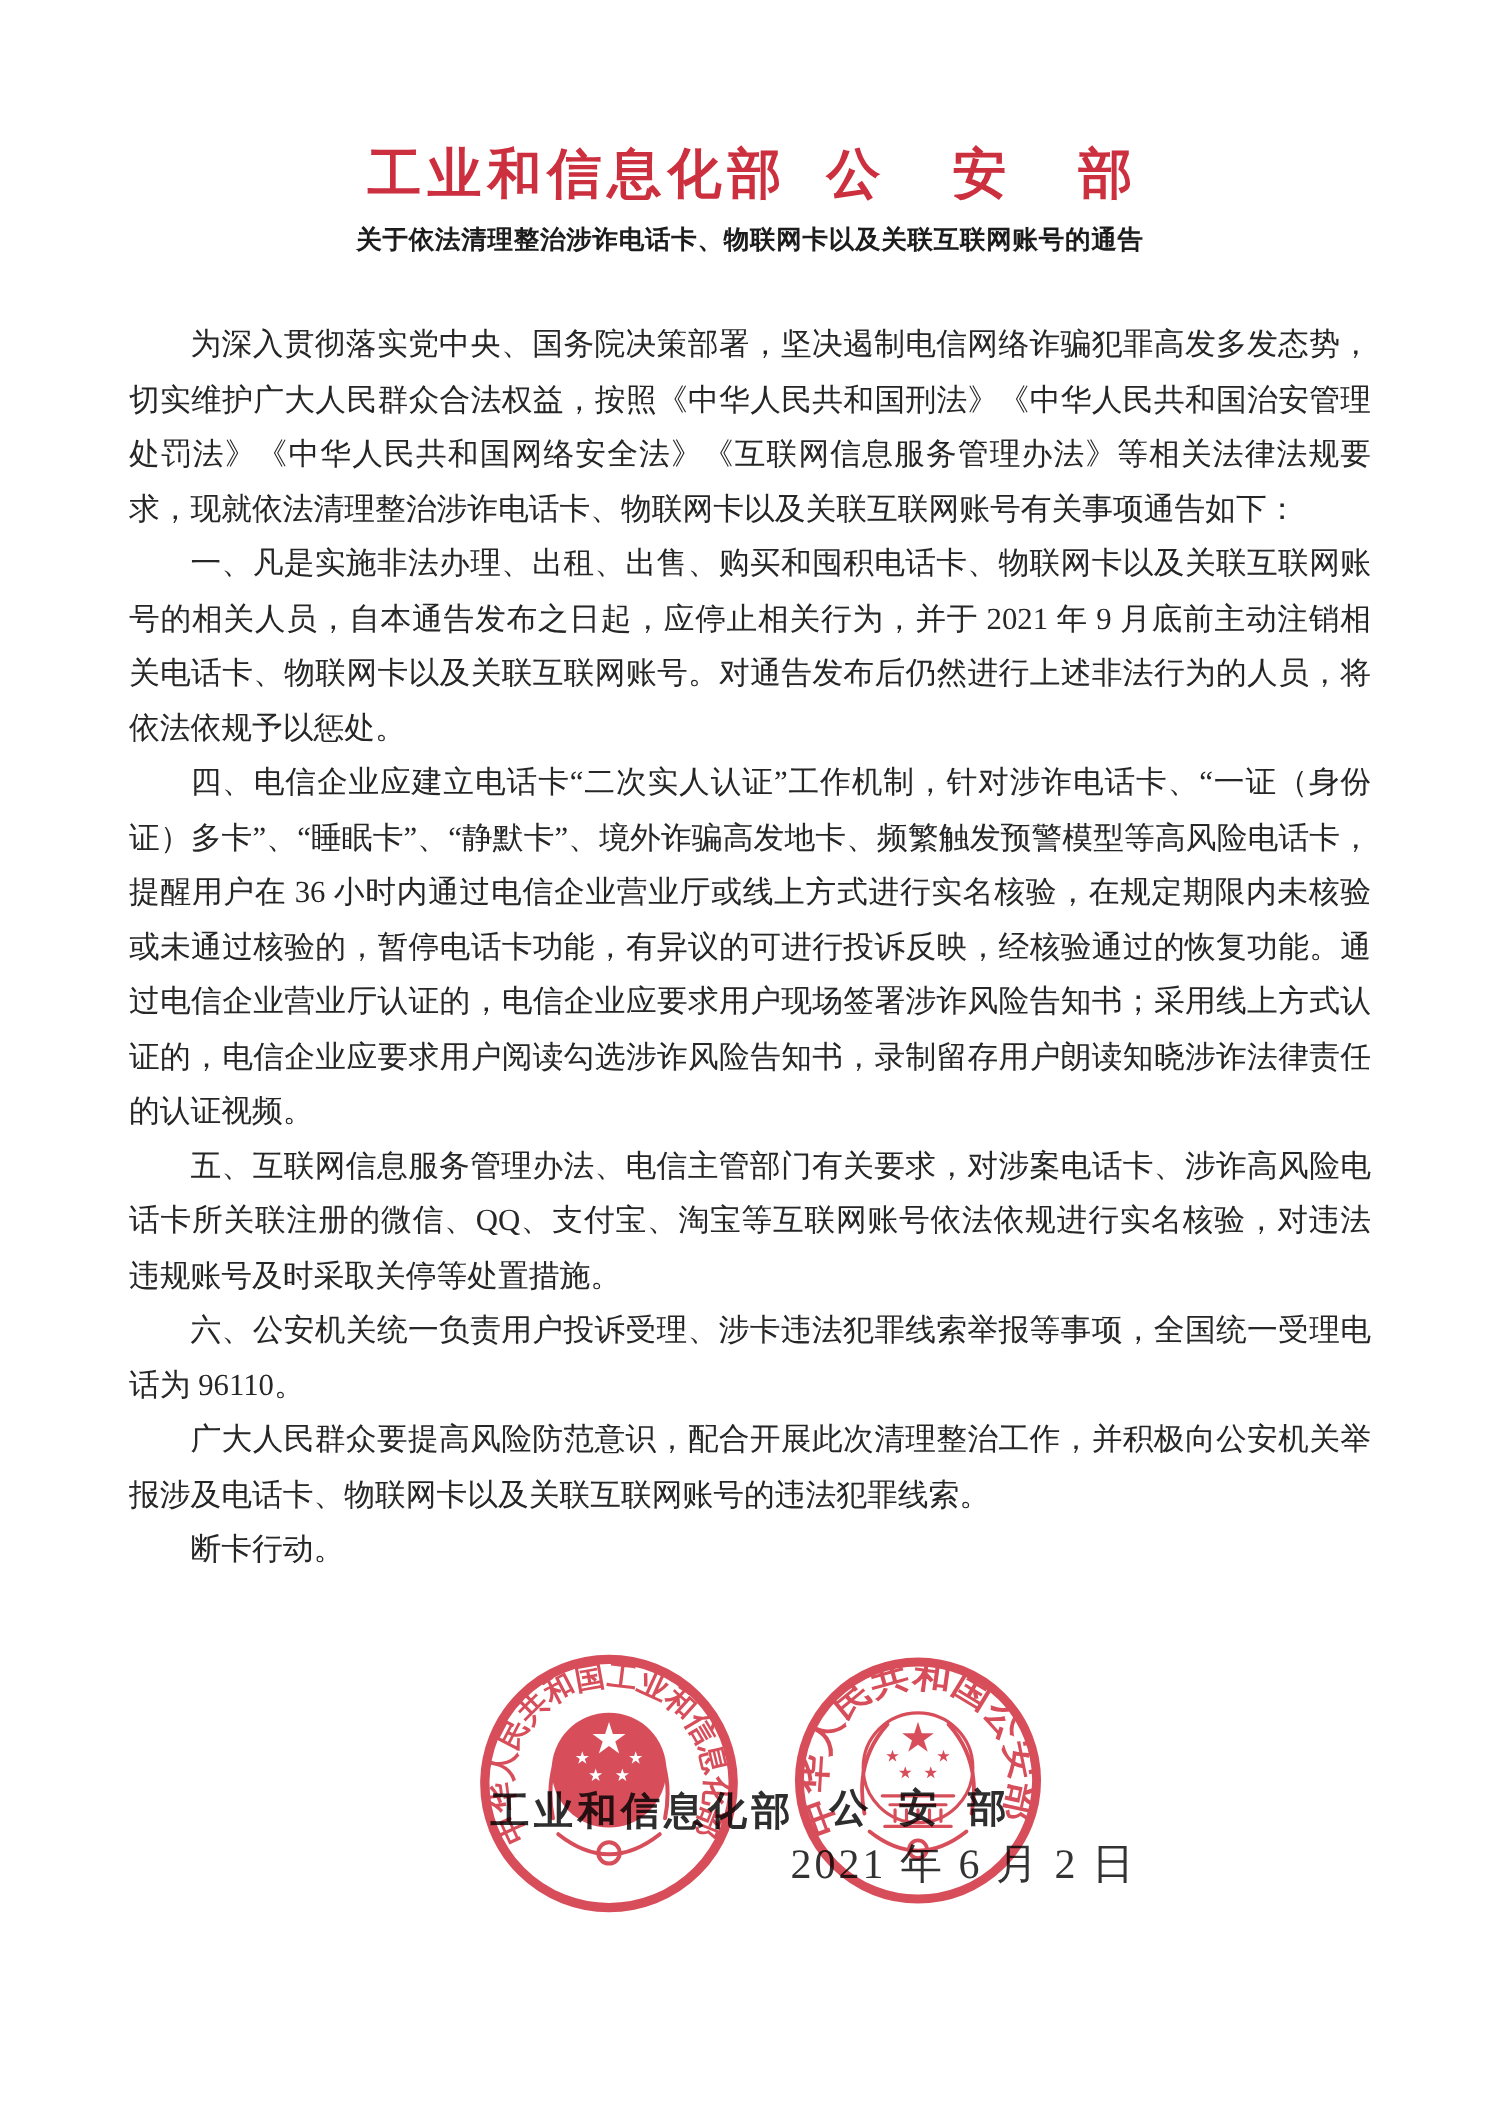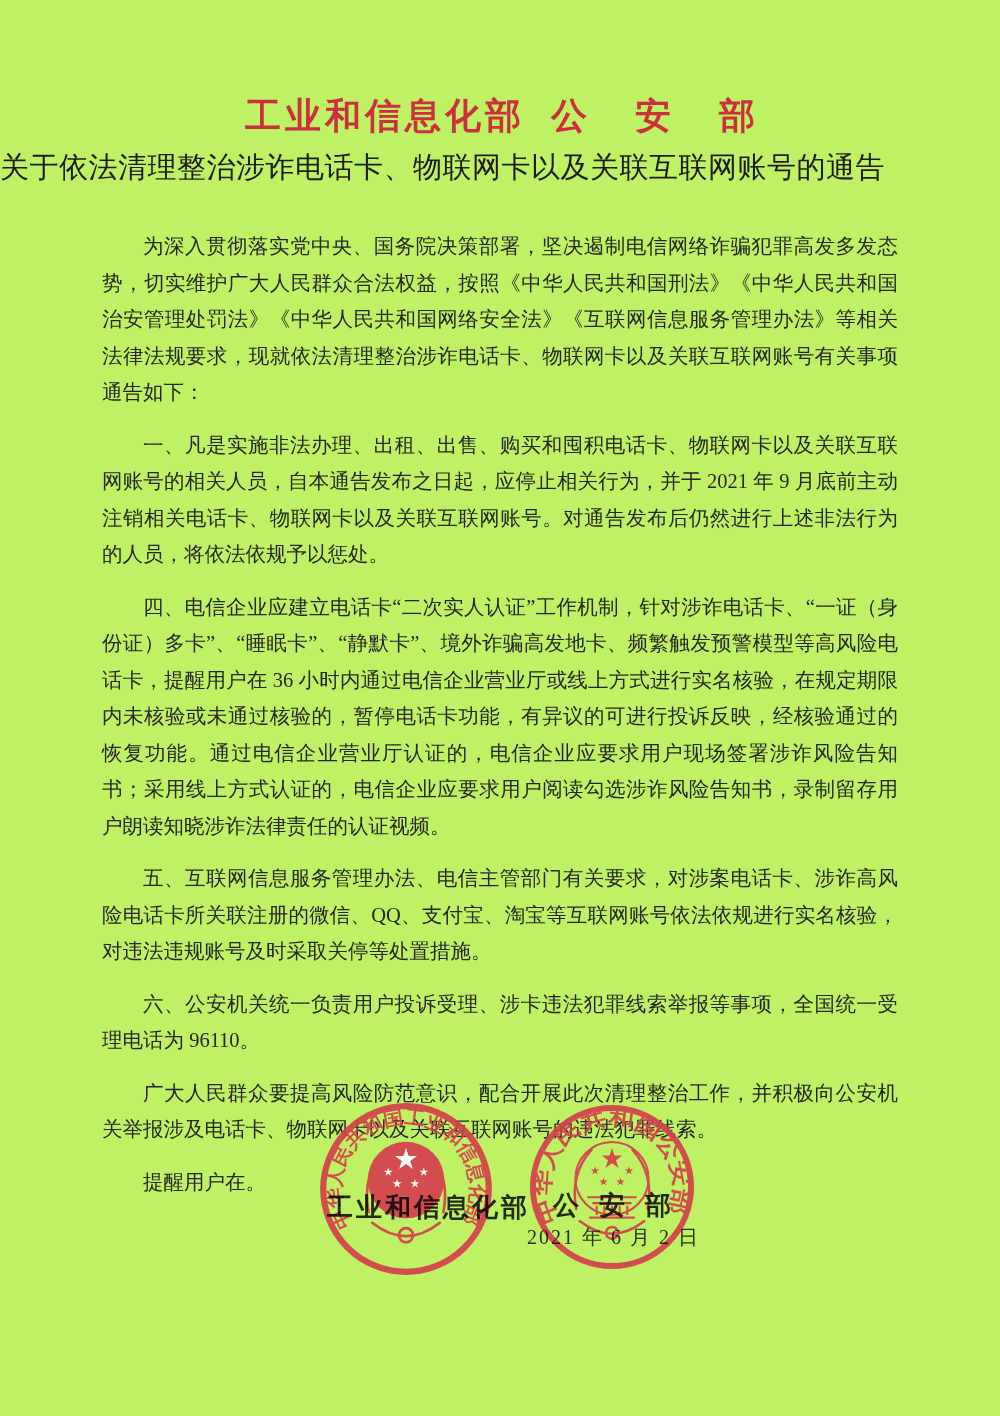--- a/index.html
+++ b/index.html
@@ -1,49 +1,49 @@
 <!DOCTYPE html>
 <html><head>
 <meta charset="utf-8">
 <style>
   * { margin:0; padding:0; box-sizing:border-box; }
   html,body { background:#e8e8e8; }
   .page {
     position:relative;
     width:1000px; height:1416px;
     margin:0 auto;
-    background:#bef264;
+    background:#ffffff;
     font-family:"Liberation Serif","DejaVu Serif",serif;
     overflow:hidden;
   }
   .header-row {
     position:absolute; top:92px; left:0; right:0;
     display:flex; justify-content:center; align-items:baseline; gap:26px;
     color:#cc2f3e;
   }
   .ministry {
     font-size:36px; font-weight:bold; letter-spacing:4px;
     white-space:nowrap;
   }
   .ministry--spaced {
     letter-spacing:48px; margin-right:-48px;
   }
   .doc-title {
     position:absolute; top:148px; left:0; right:0;
-    text-align:left;
-    font-size:29px; font-weight:normal; color:#1c1c1c;
+    text-align:center;
+    font-size:17px; font-weight:bold; color:#1c1c1c;
     letter-spacing:0.5px;
   }
   .body-text {
     position:absolute; top:212px; left:86px; width:828px;
     font-size:20.5px; line-height:36.5px;
     color:#262626;
     text-align:justify;
   }
-  .body-text p { text-indent:2em; margin:16px; }
+  .body-text p { text-indent:2em; margin:0; }
 
   .seal {
     position:absolute;
   }
   .seal svg { position:absolute; left:0; top:0; z-index:1; opacity:0.93; }
   .seal .signature {
     position:absolute; z-index:2;
     width:100%; text-align:center;
     color:#2e2e2e; font-weight:bold;
     mix-blend-mode:multiply;
@@ -53,21 +53,21 @@
     position:absolute; z-index:2;
     width:100%; text-align:center;
     color:#333333;
     mix-blend-mode:multiply;
     white-space:nowrap;
   }
   .seal--miit { left:317px; top:1100px; width:178px; height:178px; }
   .seal--miit .signature { top:90px; font-size:26px; letter-spacing:3px; padding-left:10px; }
   .seal--mps  { left:527px; top:1102px; width:170px; height:170px; }
   .seal--mps .signature { top:86px; font-size:26px; letter-spacing:20px; padding-left:20px; }
-  .seal--mps .seal-date { top:122px; font-size:20px; letter-spacing:2px; }
+  .seal--mps .seal-date { top:122px; font-size:28px; letter-spacing:2px; }
 
   .seal-ring { fill:none; stroke:#d5414e; stroke-width:7; }
   .ring-text { fill:#d5414e; font-weight:bold; font-family:"Liberation Serif","DejaVu Serif",serif; }
   .emblem-stroke { fill:none; stroke:#d5414e; stroke-width:3; stroke-linecap:round; }
   .emblem-stroke--thin { stroke-width:2.5; }
   .seal--miit .emblem-bg { fill:#d5414e; }
   .seal--miit .star { fill:#ffffff; }
   .seal--mps .emblem-bg { fill:none; stroke:#d5414e; stroke-width:2.5; }
   .seal--mps .star { fill:#d5414e; }
 </style>
@@ -89,21 +89,21 @@
 
   <h1 class="doc-title">关于依法清理整治涉诈电话卡、物联网卡以及关联互联网账号的通告</h1>
 
   <div class="body-text">
     <p>为深入贯彻落实党中央、国务院决策部署，坚决遏制电信网络诈骗犯罪高发多发态势，切实维护广大人民群众合法权益，按照《中华人民共和国刑法》《中华人民共和国治安管理处罚法》《中华人民共和国网络安全法》《互联网信息服务管理办法》等相关法律法规要求，现就依法清理整治涉诈电话卡、物联网卡以及关联互联网账号有关事项通告如下：</p>
     <p>一、凡是实施非法办理、出租、出售、购买和囤积电话卡、物联网卡以及关联互联网账号的相关人员，自本通告发布之日起，应停止相关行为，并于 2021 年 9 月底前主动注销相关电话卡、物联网卡以及关联互联网账号。对通告发布后仍然进行上述非法行为的人员，将依法依规予以惩处。</p>
     <p>四、电信企业应建立电话卡“二次实人认证”工作机制，针对涉诈电话卡、“一证（身份证）多卡”、“睡眠卡”、“静默卡”、境外诈骗高发地卡、频繁触发预警模型等高风险电话卡，提醒用户在 36 小时内通过电信企业营业厅或线上方式进行实名核验，在规定期限内未核验或未通过核验的，暂停电话卡功能，有异议的可进行投诉反映，经核验通过的恢复功能。通过电信企业营业厅认证的，电信企业应要求用户现场签署涉诈风险告知书；采用线上方式认证的，电信企业应要求用户阅读勾选涉诈风险告知书，录制留存用户朗读知晓涉诈法律责任的认证视频。</p>
     <p>五、互联网信息服务管理办法、电信主管部门有关要求，对涉案电话卡、涉诈高风险电话卡所关联注册的微信、QQ、支付宝、淘宝等互联网账号依法依规进行实名核验，对违法违规账号及时采取关停等处置措施。</p>
     <p>六、公安机关统一负责用户投诉受理、涉卡违法犯罪线索举报等事项，全国统一受理电话为 96110。</p>
     <p>广大人民群众要提高风险防范意识，配合开展此次清理整治工作，并积极向公安机关举报涉及电话卡、物联网卡以及关联互联网账号的违法犯罪线索。</p>
-    <p>提醒用户在。</p>
+    <p>断卡行动。</p>
   </div>
 
   <div class="seal seal--miit">
     <span class="signature">工业和信息化部</span>
     <svg viewBox="0 0 200 200" width="178" height="178">
       <circle class="seal-ring" cx="100" cy="100" r="93"></circle>
       <path id="arcL" d="M40.2,141.9 A73,73 0 1,1 159.8,141.9" fill="none"></path>
       <text class="ring-text" font-size="22">
         <textPath href="#arcL" startOffset="2" textLength="310" lengthAdjust="spacingAndGlyphs">中华人民共和国工业和信息化部</textPath>
       </text>

